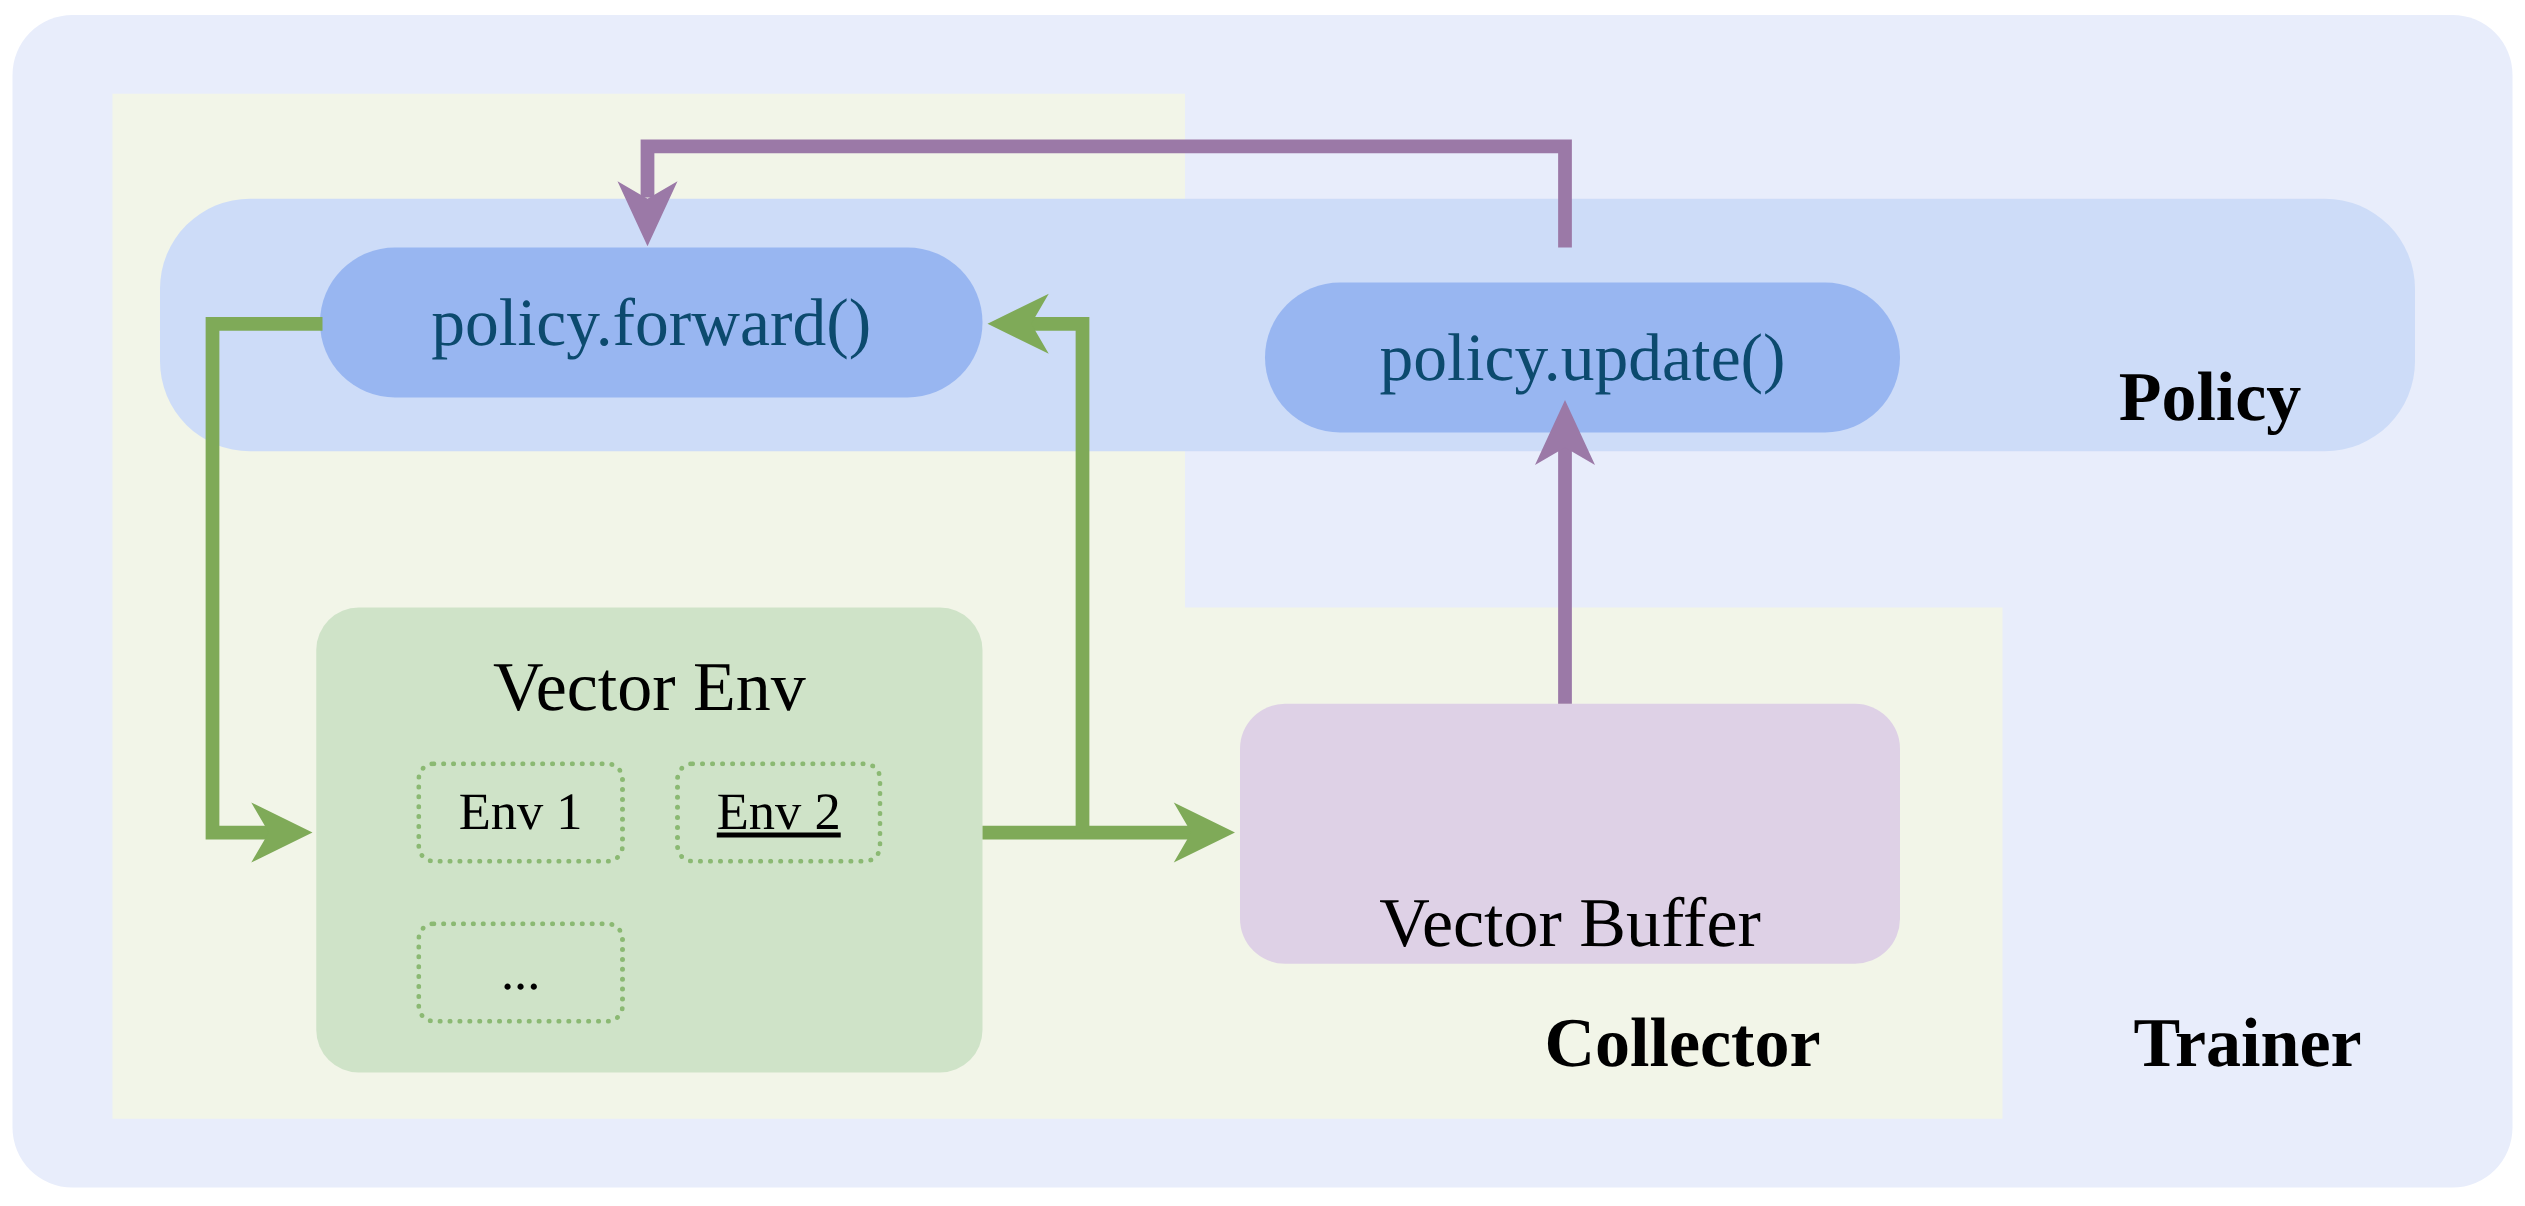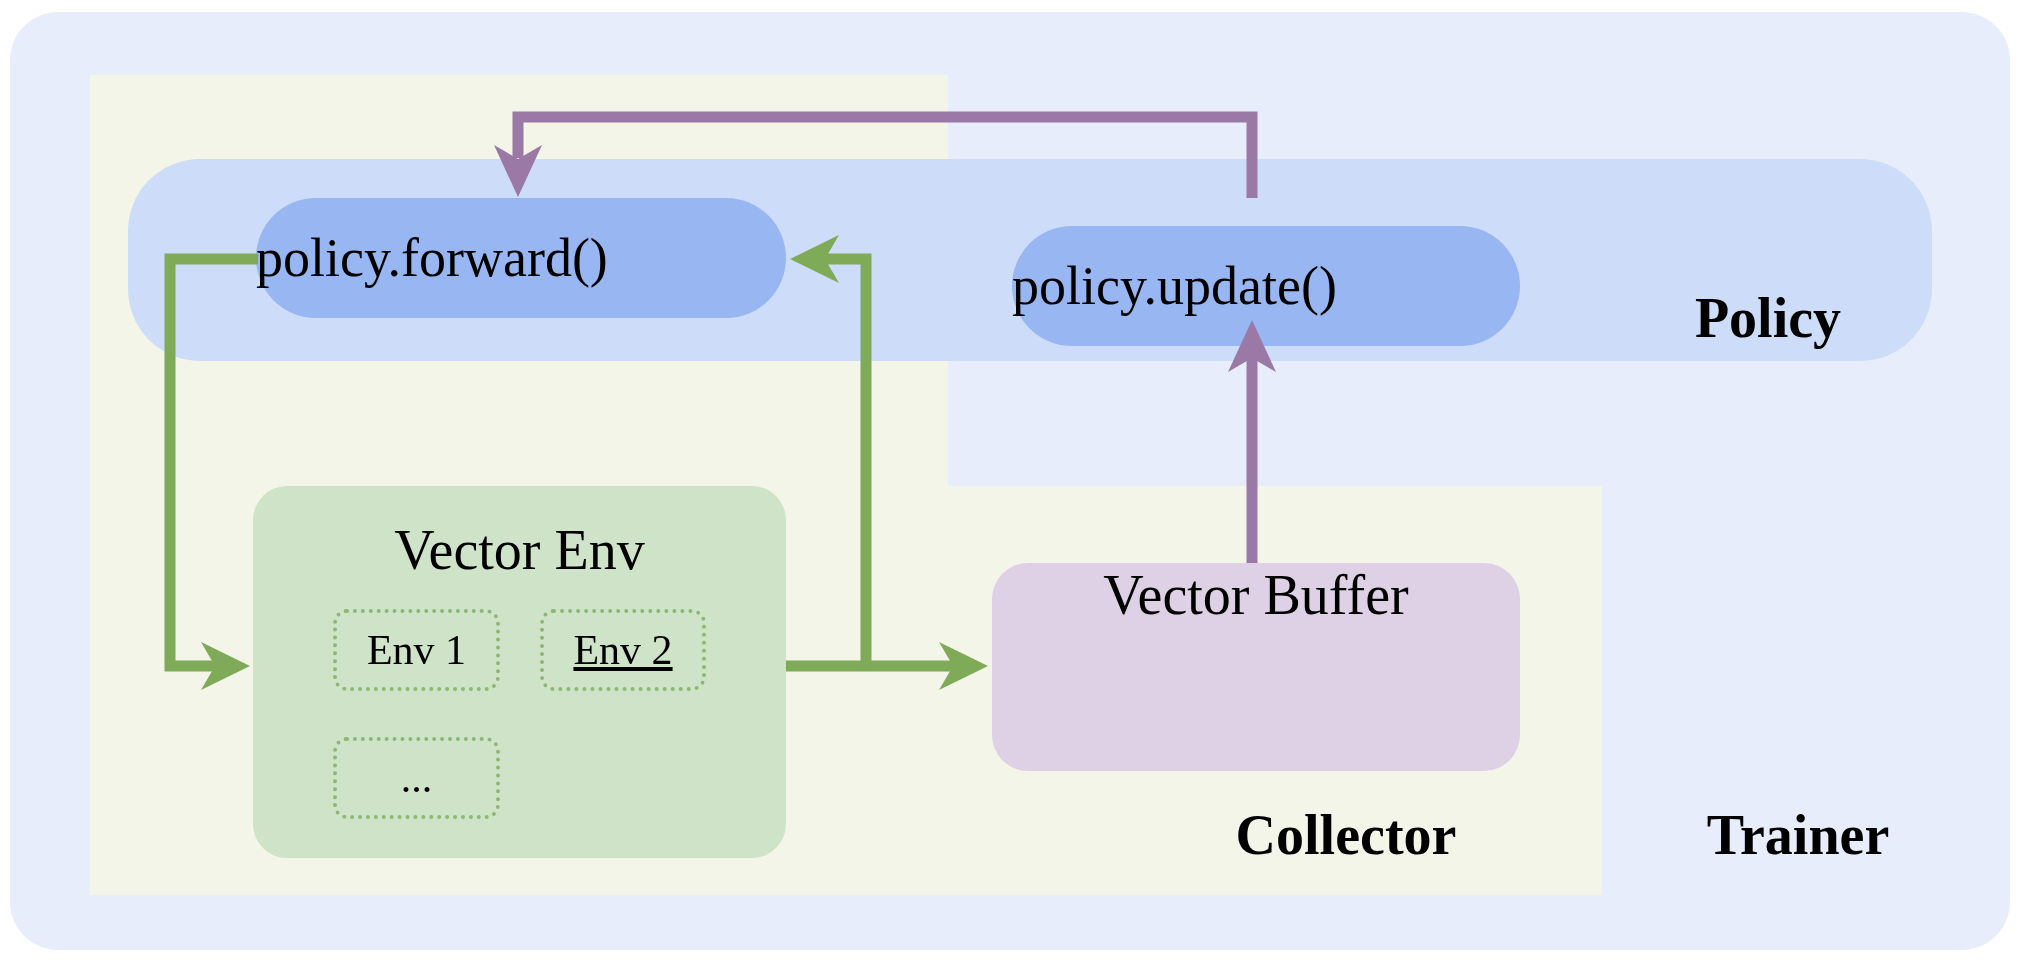--- a/index.html
+++ b/index.html
@@ -31,22 +31,22 @@
     background: #f2f5e8;
   }
   .policy-band {
     left: 128px; top: 159px; width: 1804px; height: 202px;
     background: #cddcf8; border-radius: 72px;
   }
 
   
   .pill {
     height: 120px; background: #98b6f1; border-radius: 60px;
-    display: flex; align-items: center; justify-content: flex-start;
-    font-size: 54px; color: #000000;
+    display: flex; align-items: center; justify-content: center;
+    font-size: 54px; color: #0c4a6e;
   }
   .pill-forward { left: 256px; top: 198px; width: 530px; }
   .pill-update  { left: 1012px; top: 198px; width: 508px; margin-top: 28px; }
 
   .env-box {
     left: 253px; top: 486px; width: 533px; height: 372px;
     background: #cfe3c8; border-radius: 34px;
   }
   .env-title {
     left: 253px; top: 520px; width: 533px; height: 60px;
@@ -60,21 +60,21 @@
     font-size: 42px; color: #000;
   }
   .env-1 { left: 333px; top: 609px; width: 167px; height: 82px; }
   .env-2 { left: 540px; top: 609px; width: 166px; height: 82px; text-decoration: underline; }
   .env-d { left: 333px; top: 737px; width: 167px; height: 82px; }
   .env-n { left: 540px; top: 737px; width: 166px; height: 82px; }
 
   .buffer-box {
     left: 992px; top: 563px; width: 528px; height: 208px;
     background: #ded1e6; border-radius: 36px;
-    display: flex; align-items: flex-start; justify-content: center;
+    display: flex; align-items: flex-end; justify-content: center;
     font-size: 56px; color: #000;
   }
 
   
   .region-label {
     transform: translate(-50%, -50%);
     font-weight: bold; font-size: 56px; color: #000;
     white-space: nowrap;
   }
   .label-policy    { left: 1768px; top: 286px; margin-top: 32px; }

